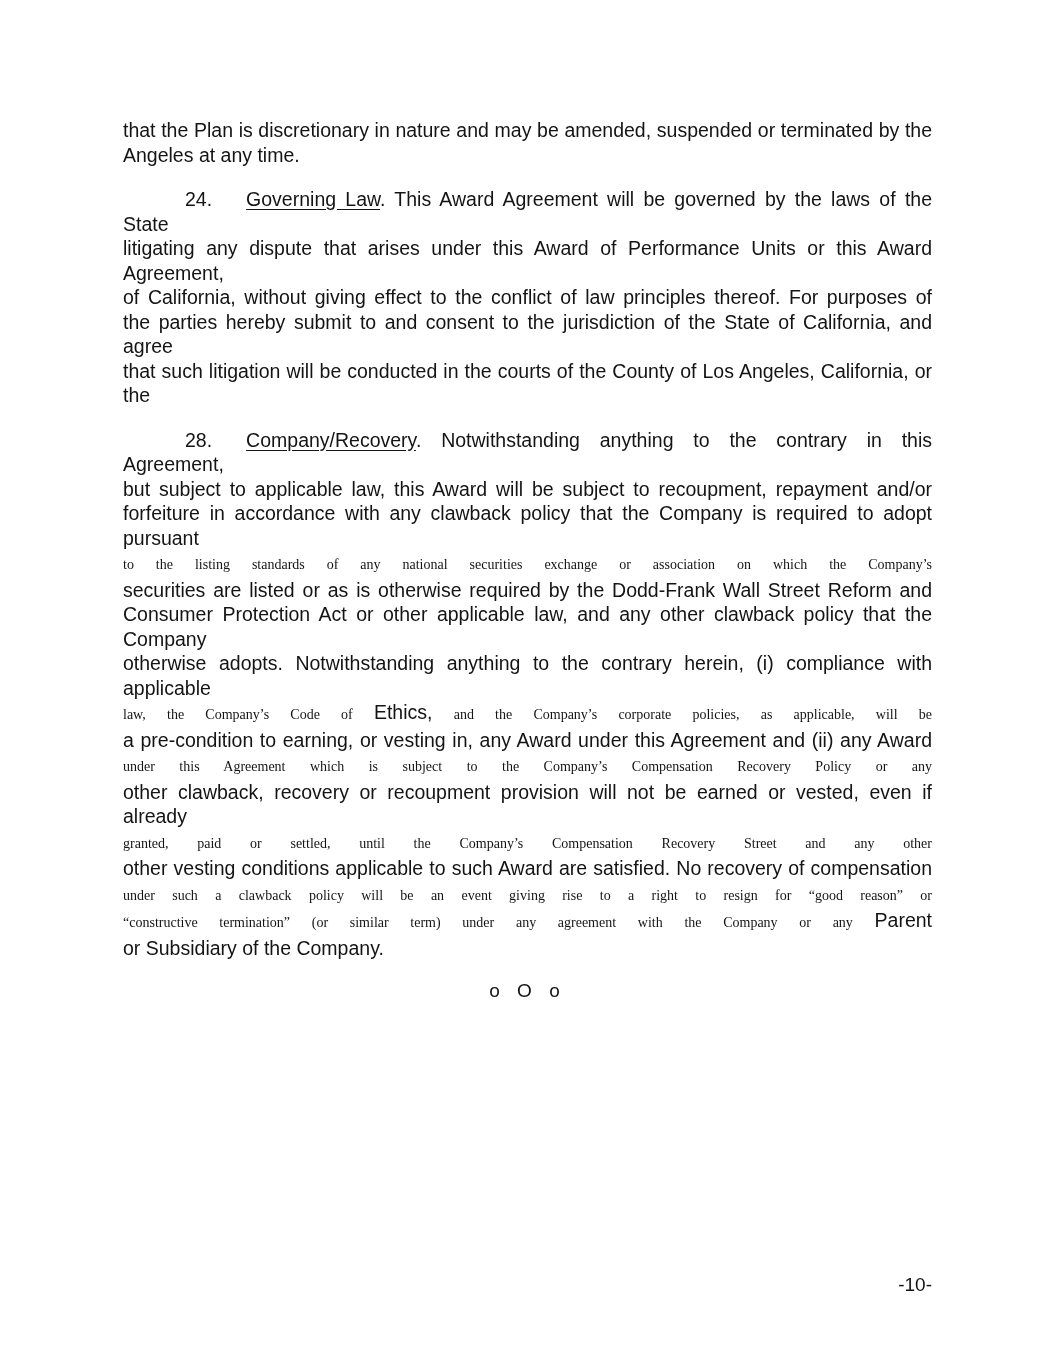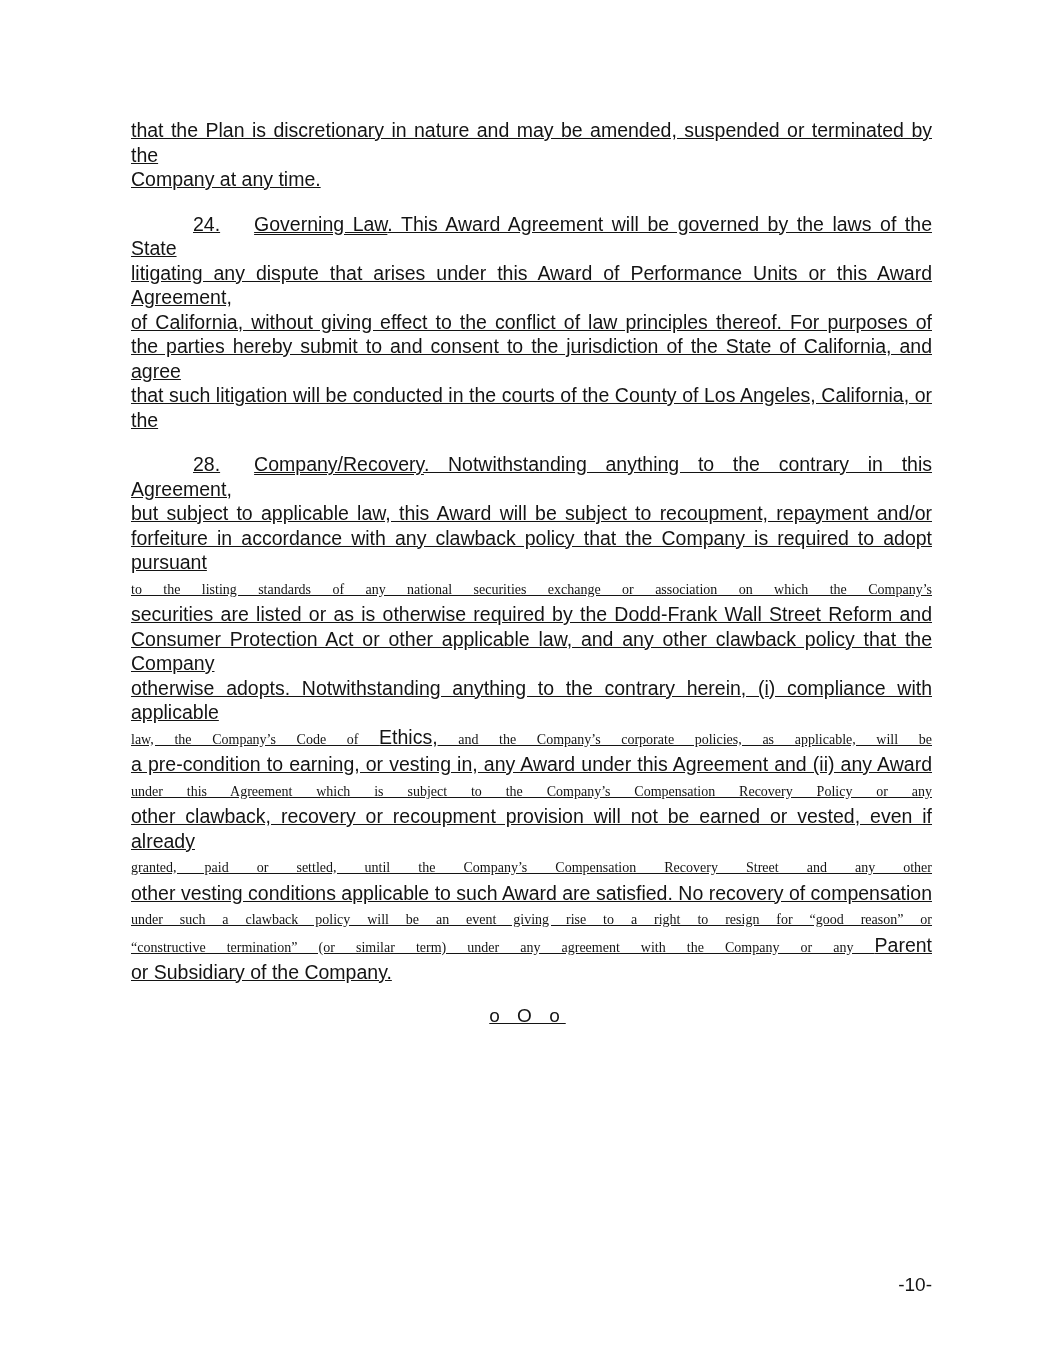--- a/index.html
+++ b/index.html
@@ -15,22 +15,21 @@
     font-family: "Liberation Sans", sans-serif;
     color: #141414;
   }
   .doc-body {
     position: absolute;
     left: 123px;
     top: 118px;
     width: 809px;
   }
   .para {
-    margin: 0 0 20px 8px;
-    text-decoration: underline;
+    margin: 0 0 20px 0;
   }
   .line {
     font-size: 19.5px;
     line-height: 24.5px;
     text-align: left;
     white-space: normal;
   }
   .line.just {
     text-align: justify;
     text-align-last: justify;
@@ -47,40 +46,39 @@
   .tab {
     display: inline-block;
     height: 1px;
   }
   .separator {
     margin-top: 20px;
     text-align: center;
     font-size: 19px;
     letter-spacing: 6px;
     color: #141414;
-    text-decoration: underline;
   }
   .footer {
     position: absolute;
     top: 1274px;
     left: 123px;
     width: 809px;
     text-align: right;
     font-size: 19px;
     color: #141414;
   }
 </style>
 </head>
 <body>
 
 <div class="doc-body">
   <div id="paragraphs">
       <div class="para">
         <div class="line just"><span>that the Plan is discretionary in nature and may be amended, suspended or terminated by the</span></div>
-        <div class="line"><span>Company at any time.</span></div>
+        <div class="line"><span>Angeles at any time.</span></div>
       </div>
       <div class="para">
         <div class="line just" style="text-indent: 62px;"><span>24.</span><span class="tab" style="width: 34px;"></span><span class="u">Governing Law</span><span>. This Award Agreement will be governed by the laws of the State</span></div>
         <div class="line just"><span>litigating any dispute that arises under this Award of Performance Units or this Award Agreement,</span></div>
         <div class="line just"><span>of California, without giving effect to the conflict of law principles thereof. For purposes of</span></div>
         <div class="line just"><span>the parties hereby submit to and consent to the jurisdiction of the State of California, and agree</span></div>
         <div class="line just"><span>that such litigation will be conducted in the courts of the County of Los Angeles, California, or the</span></div>
       </div>
       <div class="para">
         <div class="line just" style="text-indent: 62px;"><span>28.</span><span class="tab" style="width: 34px;"></span><span class="u">Company/Recovery</span><span>. Notwithstanding anything to the contrary in this Agreement,</span></div>

